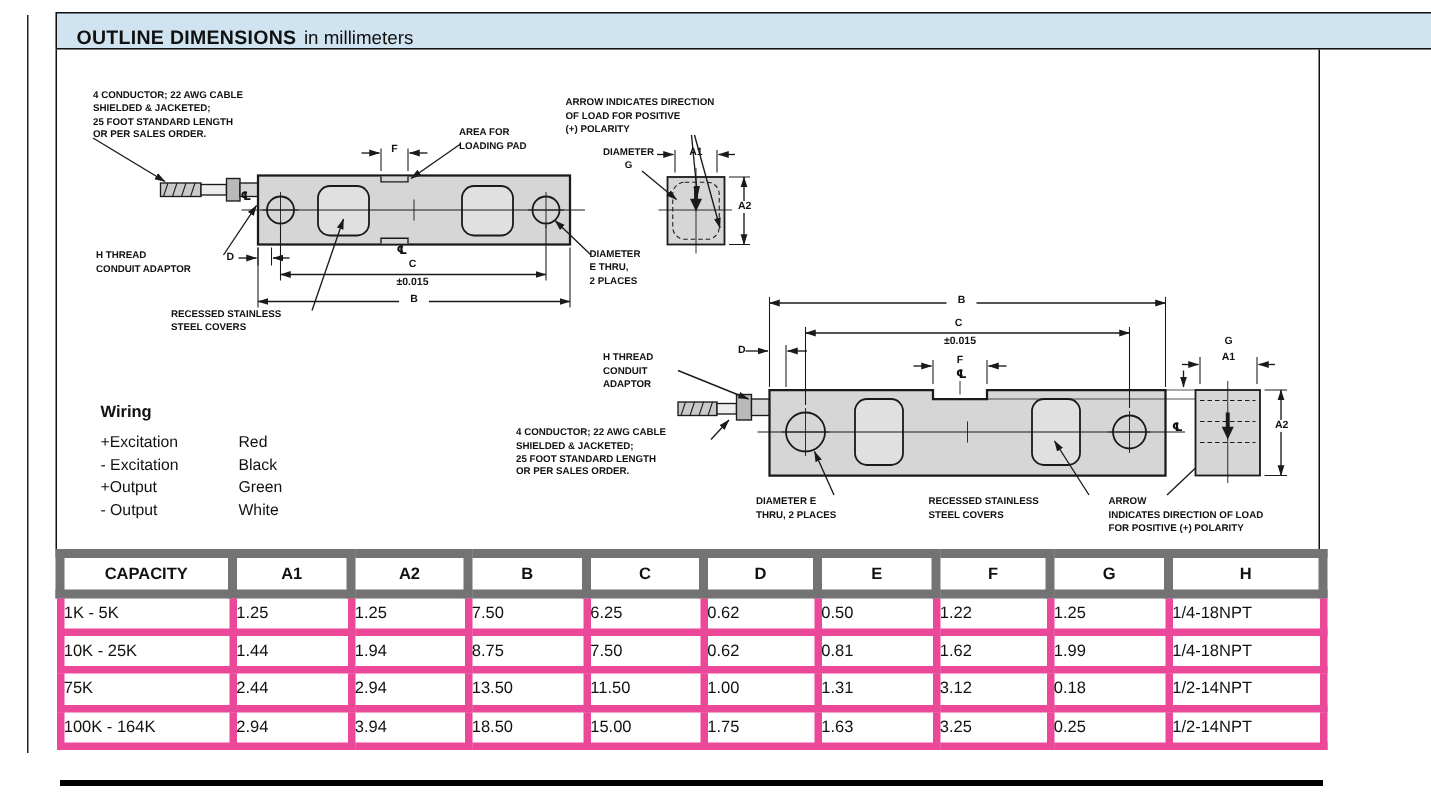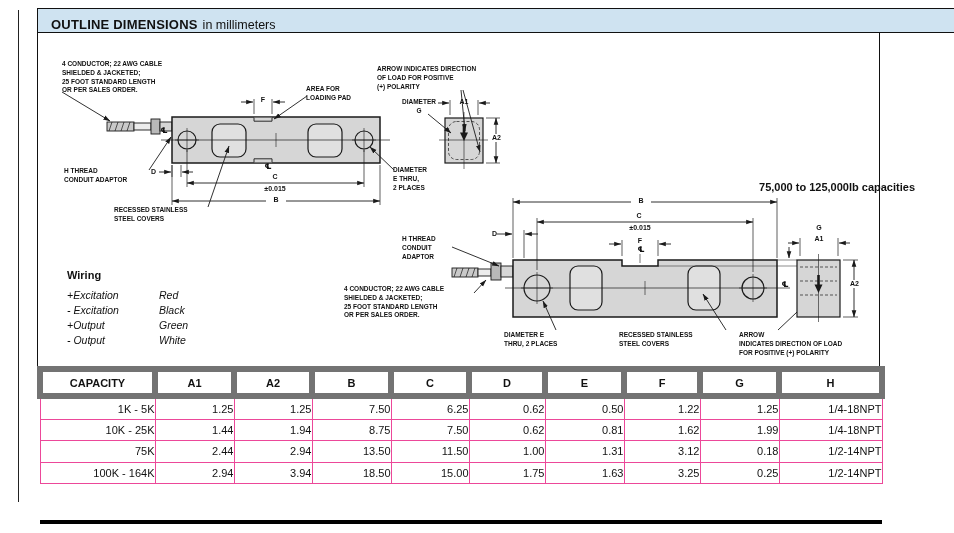--- a/index.html
+++ b/index.html
@@ -13,25 +13,25 @@
   .content-box{position:absolute;left:37px;top:33px;width:843px;height:333px;box-sizing:border-box;
         border-left:1px solid #111;border-right:1px solid #111;}
   svg.linework{position:absolute;left:0;top:0;pointer-events:none;}
   .lbl{position:absolute;white-space:pre-line;line-height:1.35;}
   .note{font-weight:bold;font-size:6.5px;}
   .dim{font-weight:bold;font-size:7px;text-align:center;}
   .dim.onln{background:#fff;line-height:1.1;}
   .cl{font-family:"DejaVu Sans",sans-serif;font-size:8px;font-weight:bold;text-align:center;line-height:1;}
   .dtitle{font-weight:bold;font-size:11px;white-space:nowrap;}
   .wiring-title{font-weight:bold;font-size:11px;}
-  .wire{font-size:10.5px;font-style:italic;}
+  .wire{font-size:10.5px;}
   .dim-table{position:absolute;left:37px;top:366px;width:843px;border-collapse:collapse;table-layout:fixed;
         border:1.5px solid #111;font-size:11px;}
   .dim-table th{font-weight:bold;font-size:11px;height:21px;border:6px solid #737373;text-align:center;padding:0;}
-  .dim-table td{height:20.2px;border:1px solid #ec4899;text-align:right;padding:0;}
+  .dim-table td{height:20.2px;border:5px solid #ec4899;text-align:left;padding:0;}
   .bottom-bar{position:absolute;left:40px;top:520px;width:842px;height:3.5px;background:#000;}
 </style>
 </head>
 <body>
 
 <div class="page">
   <div class="left-rule"></div>
 
   <div class="header-bar">
     <span class="hdr-title">OUTLINE DIMENSIONS</span>
@@ -171,21 +171,20 @@
   <div class="lbl dim" style="left:254px;top:95px;width:18px">F</div>
   <div class="lbl dim" style="left:143px;top:167px;width:13px;text-align:right">D</div>
   <div class="lbl dim" style="left:265px;top:172px;width:20px">C</div>
   <div class="lbl dim" style="left:250px;top:184px;width:50px">±0.015</div>
   <div class="lbl dim onln" style="left:266px;top:196px;width:20px">B</div>
   <div class="lbl dim" style="left:454px;top:97px;width:20px">A1</div>
   <div class="lbl dim onln" style="left:488px;top:134px;width:17px">A2</div>
   <div class="lbl cl" style="left:158px;top:127px;width:12px">℄</div>
   <div class="lbl cl" style="left:262px;top:163px;width:12px">℄</div>
 
-  <div class="lbl dtitle" style="left:695px;top:180px;width:220px;text-align:right">75,000 to 125,000lb capacities</div>
   <div class="lbl dim onln" style="left:631px;top:197px;width:20px">B</div>
   <div class="lbl dim" style="left:629px;top:211px;width:20px">C</div>
   <div class="lbl dim" style="left:615px;top:223px;width:50px">±0.015</div>
   <div class="lbl dim" style="left:484px;top:229px;width:13px;text-align:right">D</div>
   <div class="lbl dim" style="left:631px;top:236px;width:18px">F</div>
   <div class="lbl cl" style="left:634px;top:246px;width:14px">℄</div>
   <div class="lbl dim" style="left:802px;top:223px;width:34px">G</div>
   <div class="lbl dim" style="left:802px;top:234px;width:34px">A1</div>
   <div class="lbl dim onln" style="left:846px;top:280px;width:17px">A2</div>
   <div class="lbl cl" style="left:779px;top:281px;width:12px">℄</div>

